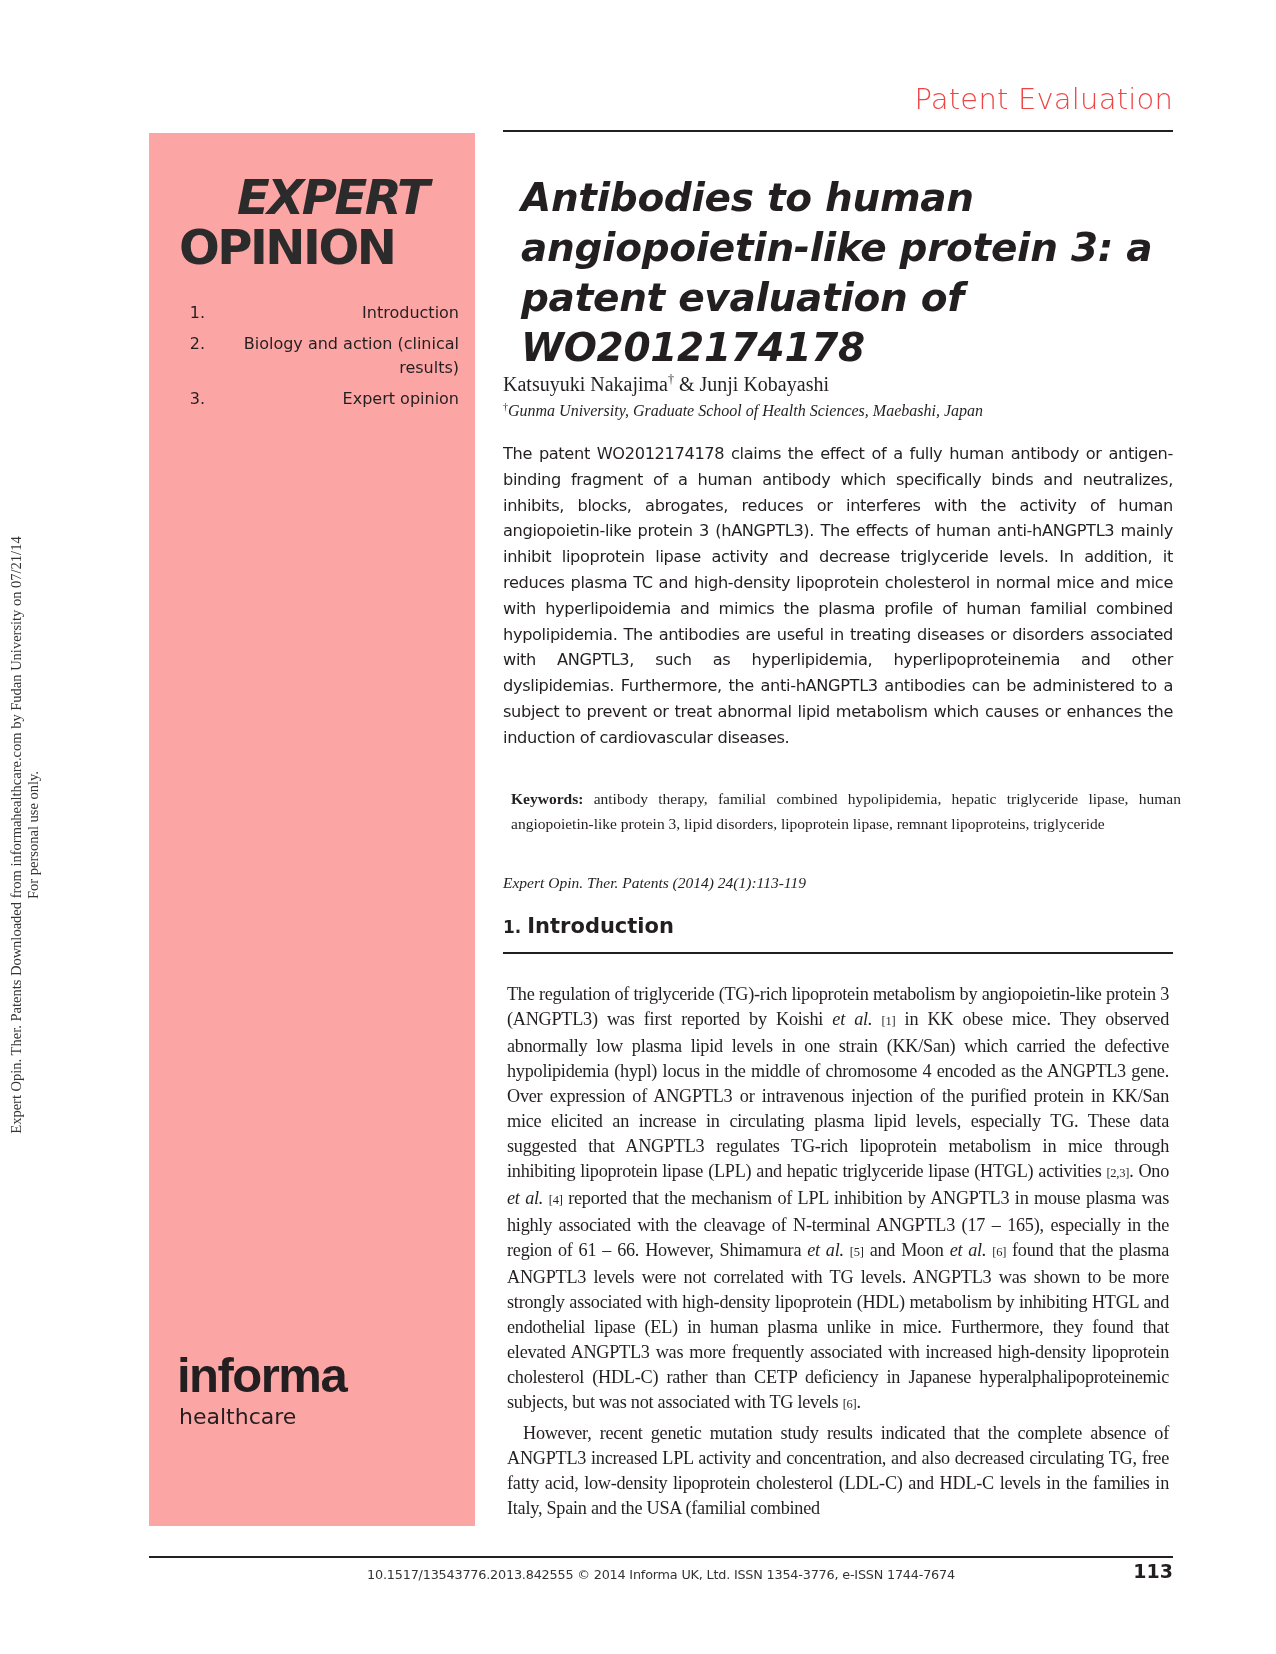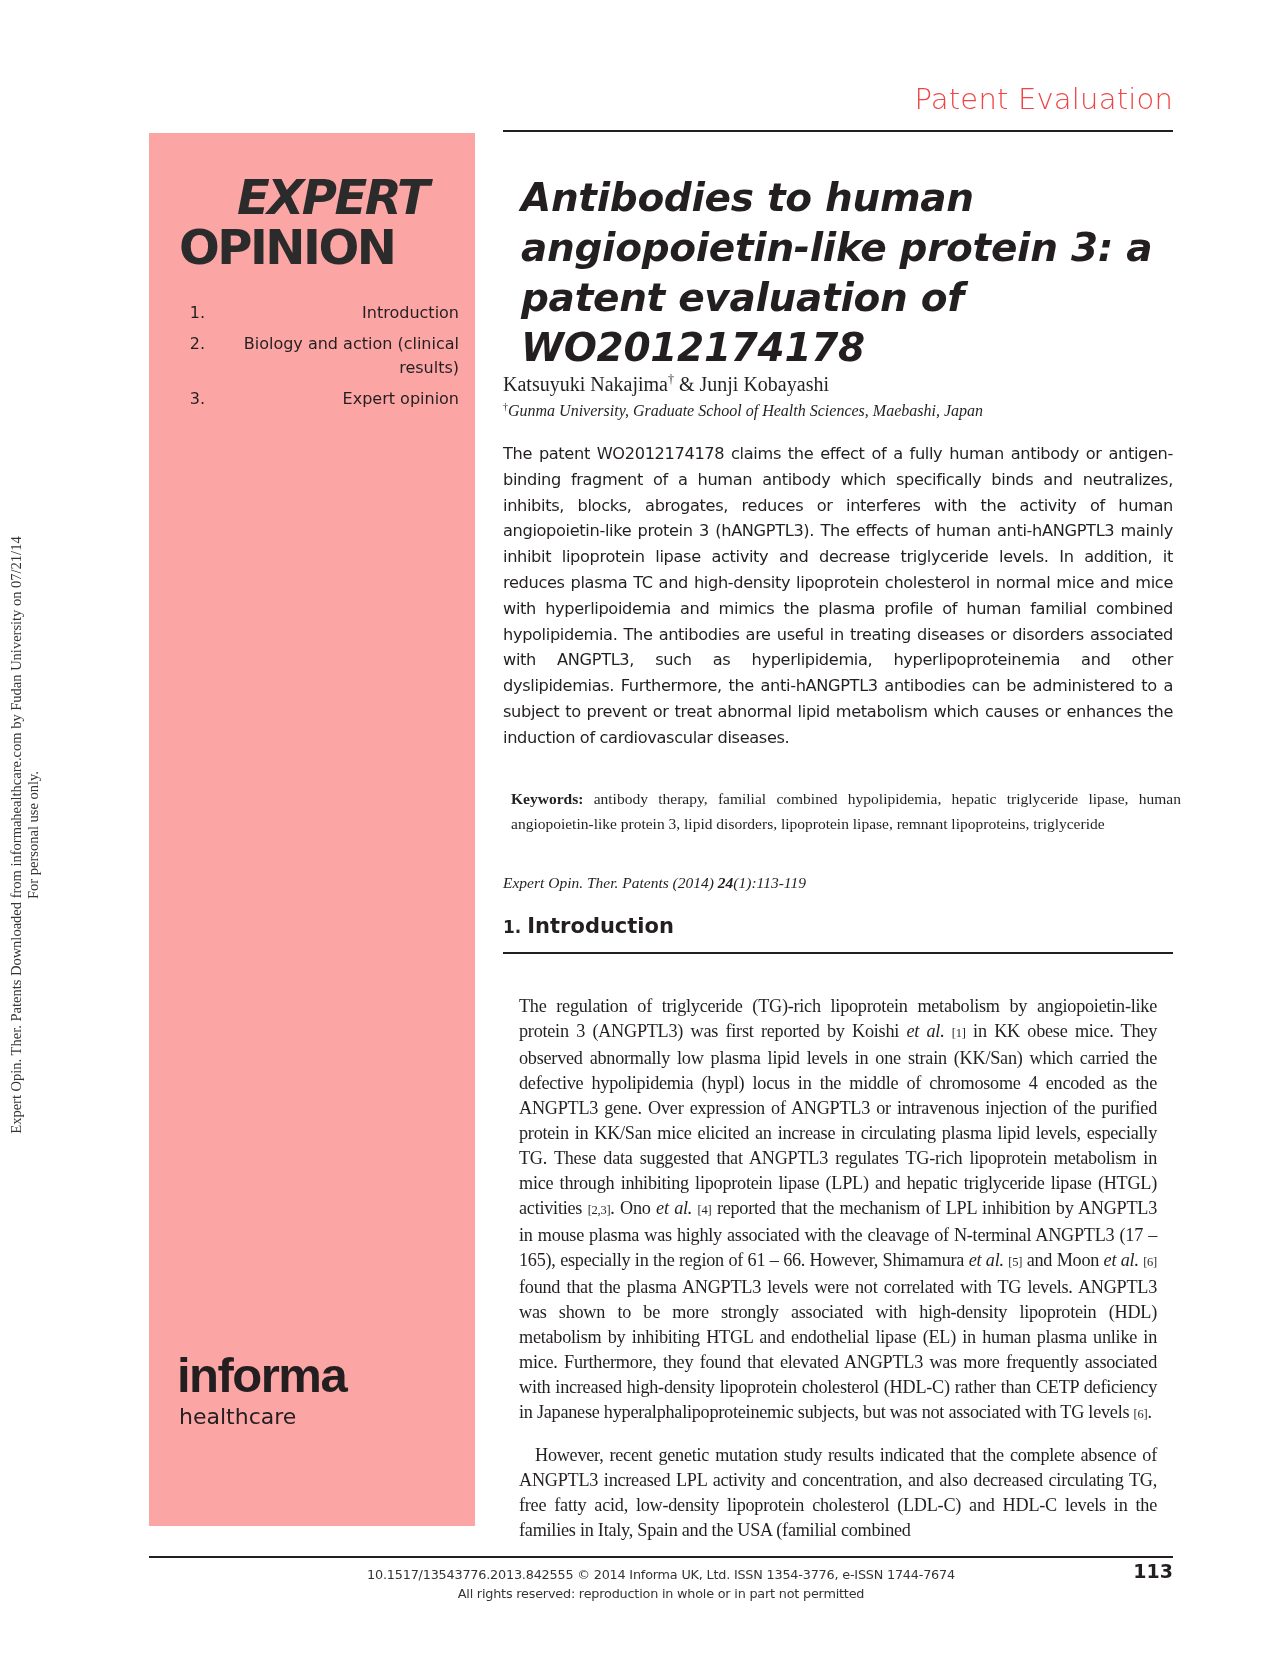--- a/index.html
+++ b/index.html
@@ -80,35 +80,35 @@
     position: absolute; left: 503px; top: 779px; width: 670px;
     font-family: "Liberation Serif", serif; font-size: 15.5px; line-height: 24.5px; color: #231f20;
     text-align: justify; margin: 8px;
   }
   .keywords b { font-weight: bold; }
 
   .citation {
     position: absolute; left: 503px; top: 874px;
     font-family: "Liberation Serif", serif; font-style: italic; font-size: 15.5px; color: #231f20;
   }
-  .citation b { font-weight: bold; }
+  .citation b { font-weight: normal; }
 
   .section-heading {
     position: absolute; left: 503px; top: 914px;
     font-family: "DejaVu Sans", sans-serif; font-weight: bold; font-size: 21px; color: #231f20;
   }
   .section-heading .secnum { font-size: 17px; font-weight: bold; margin-right: 6px; }
   .section-rule { position: absolute; left: 503px; width: 670px; top: 952px; height: 1.5px; background: #231f20; }
 
   .body-text {
     position: absolute; left: 503px; top: 978px; width: 670px;
     font-family: "Liberation Serif", serif; font-size: 18.2px; line-height: 25px;
     color: #231f20; text-align: justify; letter-spacing: -0.25px;
   }
-  .body-text p { margin: 16px; }
+  .body-text p { margin: 4px; }
   .body-text p.indent { text-indent: 16px; }
   .ref { font-size: 12.5px; }
 
   
   .footer-rule { position: absolute; left: 149px; width: 1024px; top: 1556px; height: 1.5px; background: #231f20; }
   .footer-text {
     position: absolute; left: 149px; width: 1024px; top: 1565px;
     font-family: "DejaVu Sans", sans-serif; font-size: 12.8px; line-height: 19px;
     color: #333; text-align: center; letter-spacing: -0.2px;
   }
@@ -175,15 +175,14 @@
 <div class="section-rule"></div>
 
 <div class="body-text" id="body-text">
     <p><span>The regulation of triglyceride (TG)-rich lipoprotein metabolism by angiopoietin-like protein 3 (ANGPTL3) was first reported by Koishi </span><i>et al.</i><span> </span><span class="ref">[1]</span><span> in KK obese mice. They observed abnormally low plasma lipid levels in one strain (KK/San) which carried the defective hypolipidemia (hypl) locus in the middle of chromosome 4 encoded as the ANGPTL3 gene. Over expression of ANGPTL3 or intravenous injection of the puri­fied protein in KK/San mice elicited an increase in circulating plasma lipid levels, espe­cially TG. These data suggested that ANGPTL3 regulates TG-rich lipoprotein metabolism in mice through inhibiting lipoprotein lipase (LPL) and hepatic triglycer­ide lipase (HTGL) activities </span><span class="ref">[2,3]</span><span>. Ono </span><i>et al.</i><span> </span><span class="ref">[4]</span><span> reported that the mechanism of LPL inhibition by ANGPTL3 in mouse plasma was highly associated with the cleavage of N-terminal ANGPTL3 (17 – 165), especially in the region of 61 – 66. However, Shimamura </span><i>et al.</i><span> </span><span class="ref">[5]</span><span> and Moon </span><i>et al.</i><span> </span><span class="ref">[6]</span><span> found that the plasma ANGPTL3 levels were not correlated with TG levels. ANGPTL3 was shown to be more strongly associated with high-density lipoprotein (HDL) metabolism by inhibiting HTGL and endothelial lipase (EL) in human plasma unlike in mice. Furthermore, they found that elevated ANGPTL3 was more frequently associated with increased high-density lipoprotein cholesterol (HDL-C) rather than CETP deficiency in Japanese hyperalphalipoprotei­nemic subjects, but was not associated with TG levels </span><span class="ref">[6]</span><span>.</span></p>
     <p class="indent"><span>However, recent genetic mutation study results indicated that the complete absence of ANGPTL3 increased LPL activity and concentration, and also decreased circulating TG, free fatty acid, low-density lipoprotein cholesterol (LDL-C) and HDL-C levels in the families in Italy, Spain and the USA (familial combined</span></p>
   </div>
 
 <div class="footer-rule"></div>
 <div class="footer-text">
   <div>10.1517/13543776.2013.842555 © 2014 Informa UK, Ltd. ISSN 1354-3776, e-ISSN 1744-7674</div>
-  <div>All rights reserved: reproduction in whole or in part not permitted</div>
 </div>
 <div class="page-number">113</div>
 
 </body></html>

